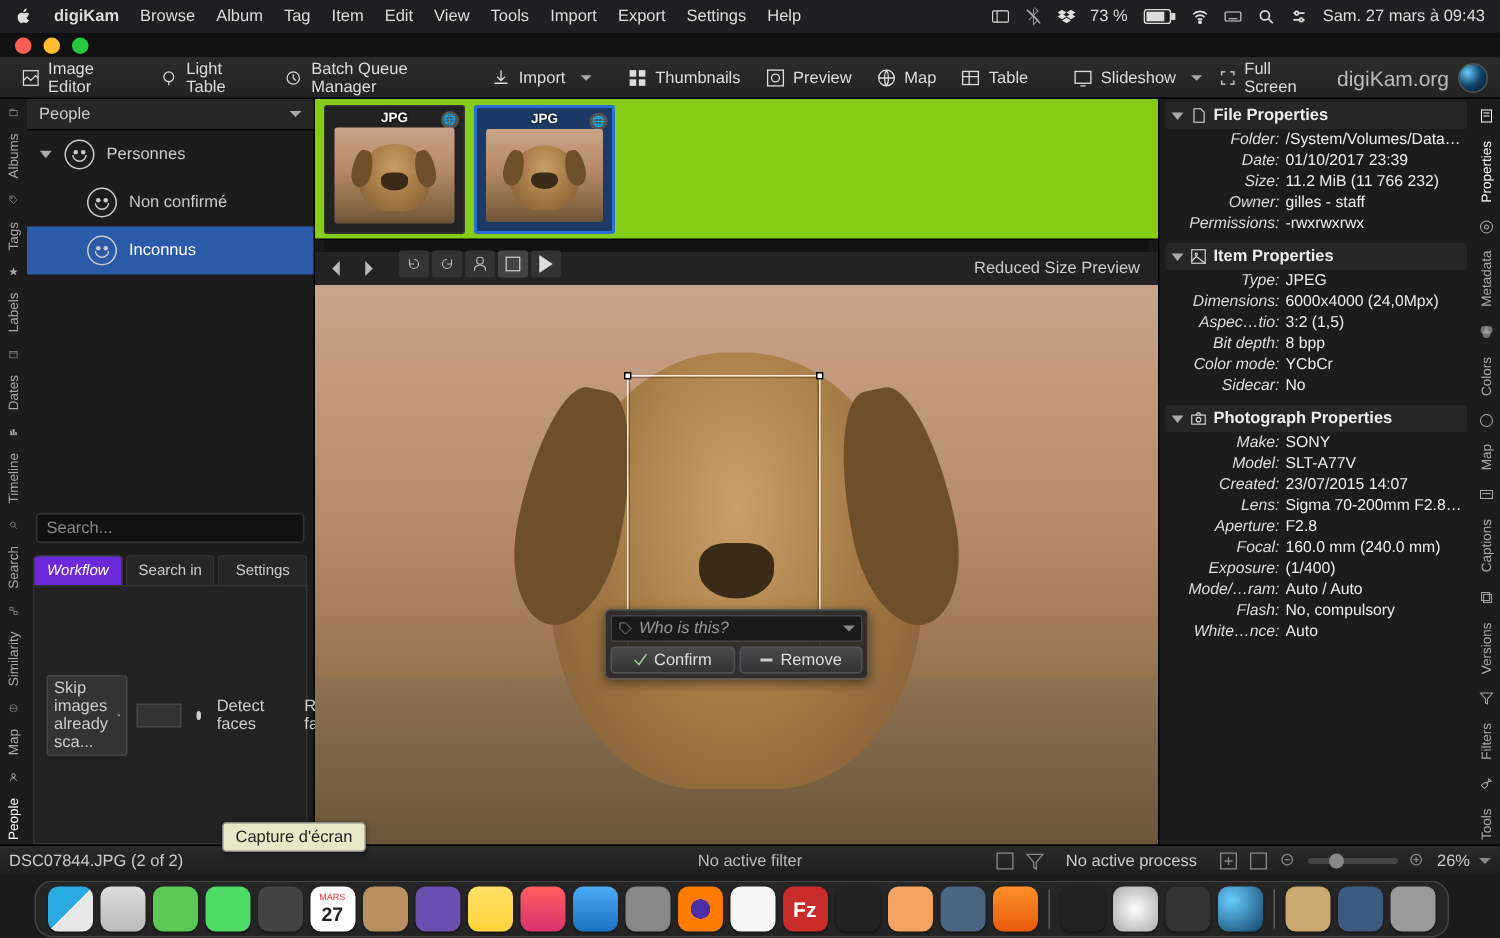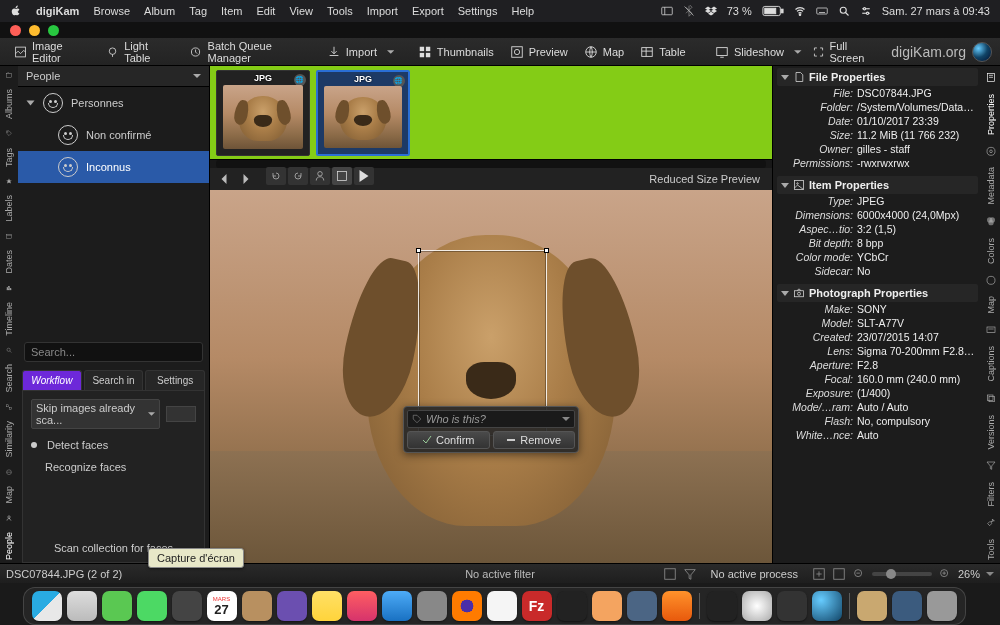--- a/index.html
+++ b/index.html
@@ -48,21 +48,21 @@
 .face-icon::before{left:5px;} .face-icon::after{right:5px;}
 .face-icon .smile { position:absolute; width:10px; height:5px; border:1.5px solid #ccc; border-top:none; border-radius:0 0 10px 10px; bottom:4px; left:4px;}
 .tree .disclosure{ width:0;height:0;border-top:4px solid transparent;border-bottom:4px solid transparent;border-left:5px solid #aaa; margin-right:2px;}
 .tree .disclosure.open{ transform:rotate(90deg);}
 .tree-item.top{padding-left:10px;}
 
 .search-box { margin:4px 6px; background:#111; border:1px solid #333; border-radius:3px; padding:3px 6px; color:#888; font-size:11px;}
 .tabs-sw { display:flex; gap:2px; margin:4px 4px 0 4px; }
 .tabs-sw .tab { flex:1; text-align:center; padding:4px 2px; background:#262626; border:1px solid #333; border-bottom:none; font-size:10px; border-radius:3px 3px 0 0;}
 .tabs-sw .tab.active { background:#6d28d9; color:#fff;font-style:italic;}
-.wf { padding:8px; background:#222; border:1px solid #333; margin:0 4px; flex:1; display:flex; flex-direction:column; gap:10px;}
+.wf { padding:8px; background:#222; border:1px solid #333; margin:0 4px; flex:1; display:flex; flex-direction:row; gap:10px;}
 .wf .row{ display:flex; align-items:center; gap:6px; font-size:11px;}
 .wf .combo{ background:#333; border:1px solid #444; padding:2px 4px; border-radius:2px; flex:1; display:flex; justify-content:space-between; align-items:center;}
 .wf .spin{ width:30px; height:16px; background:#333; border:1px solid #444;}
 .wf .link{ color:#ccc; padding-left:14px;}
 
 
 .center { flex:1; display:flex; flex-direction:column; background:#181818; min-width:0;}
 .thumbs { height:94px; background:#84cc16; border-bottom:1px solid #000; display:flex; align-items:center; padding:4px 6px; gap:6px;}
 .thumb { width:94px; height:86px; background:#222; border:1px solid #333; border-radius:2px; position:relative; overflow:hidden;}
 .thumb.selected { border:2px solid #2a6fd6; background:#1d3a66; }
@@ -492,24 +492,20 @@
   <div class="right-panel">
     <div class="group">
       <div class="group-h">
           <div class="disc"></div>
           <svg width="12" height="12" viewBox="0 0 16 16" fill="none" stroke="#ddd">
             <path d="M4 2h6l3 3v9H4z"></path>
           </svg>
           <span>File Properties</span>
         </div>
       <div id="kv-file">
-          <div class="kv">
-            <div class="k">File:</div>
-            <div class="v">DSC07844.JPG</div>
-          </div>
           <div class="kv">
             <div class="k">Folder:</div>
             <div class="v">/System/Volumes/Data/Users/gi…</div>
           </div>
           <div class="kv">
             <div class="k">Date:</div>
             <div class="v">01/10/2017 23:39</div>
           </div>
           <div class="kv">
             <div class="k">Size:</div>

